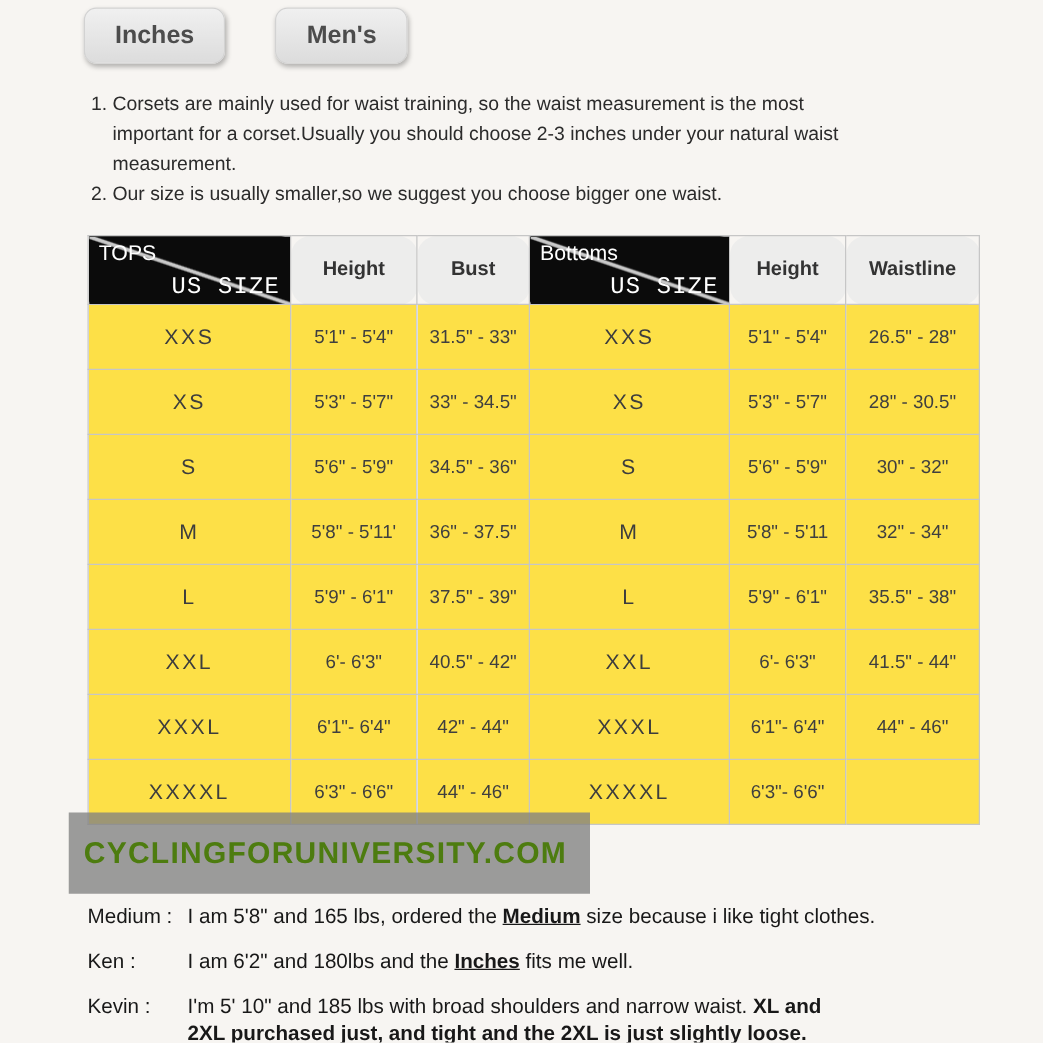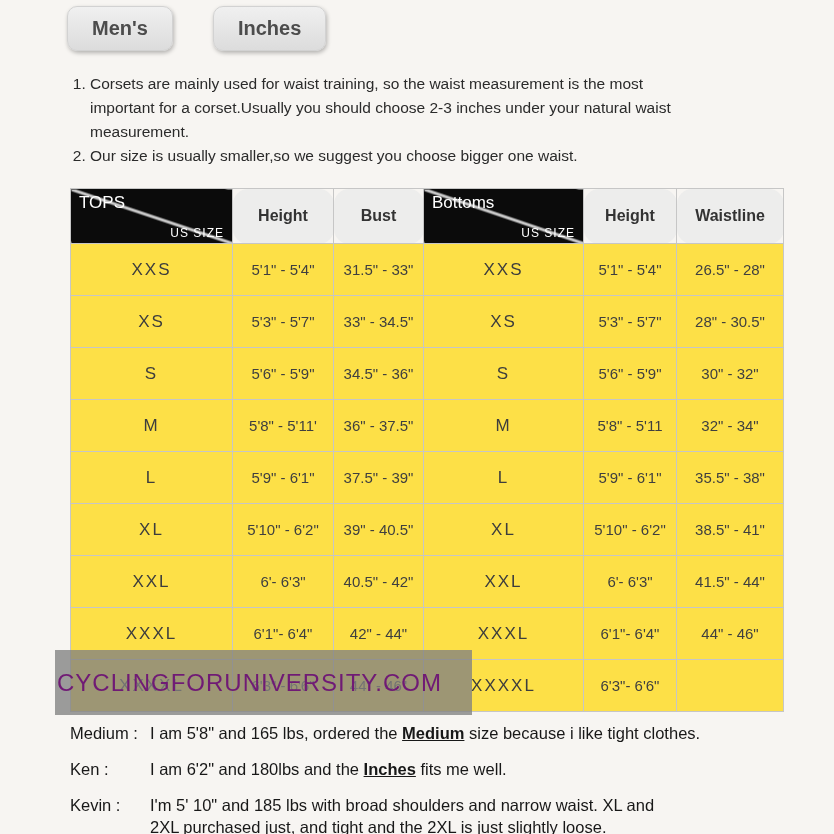--- a/index.html
+++ b/index.html
@@ -60,59 +60,59 @@
     background-color: #0b0b0b;
     background-image: linear-gradient(to top right,
       rgba(0,0,0,0) calc(50% - 2px),
       #c9c9c9 calc(50% - 1px),
       #c9c9c9 calc(50% + 1px),
       rgba(0,0,0,0) calc(50% + 2px));
     color: #fff;
     font-weight: normal;
   }
   .diag-top { position: absolute; top: 4px; left: 8px; font-size: 17px; }
-  .diag-bottom { position: absolute; bottom: 3px; right: 8px; font-size: 12px; letter-spacing: 1px; }
+  .diag-bottom { position: absolute; bottom: 3px; right: 8px; font-size: 19px; letter-spacing: 1px; font-family: Liberation Mono, monospace; }
   td.size-cell { font-size: 17px; letter-spacing: 2px; color: #3d3d3d; }
   td.val-cell { font-size: 15px; color: #3f3f3f; white-space: nowrap; }
 
   
   .watermark {
     position: absolute;
     left: 55px; top: 650px;
     width: 417px; height: 65px;
     background: rgba(130,130,130,0.78);
     display: flex;
     align-items: center;
     z-index: 5;
   }
   .watermark-text {
-    color: #701a75;
-    font-weight: normal;
+    color: #4d7c0f;
+    font-weight: bold;
     font-size: 24px;
     letter-spacing: 1px;
     white-space: nowrap;
-    padding-left: 2px;
+    padding-left: 12px;
   }
 
   
   .testimonials { position: absolute; top: 722px; left: 70px; width: 740px; }
   .testimonial { margin-bottom: 14px; line-height: 22px; font-size: 16.5px; color: #181818; }
   .tst-name { display: inline-block; width: 80px; vertical-align: top; }
   .tst-body { display: inline-block; width: 640px; vertical-align: top; }
   .emph { font-weight: bold; text-decoration: underline; }
-  .bold { font-weight: normal; }
+  .bold { font-weight: bold; }
 </style>
 </head>
 <body>
 
 <div class="screen">
 
   <div class="btn-row">
+    <div class="chip-button">Inches</div>
     <div class="chip-button">Men's</div>
-    <div class="chip-button">Inches</div>
   </div>
 
   <div class="notes">
     <ol>
       <li>Corsets are mainly used for waist training, so the waist measurement is the most important for a corset.Usually you should choose 2-3 inches under your natural waist measurement.</li>
       <li>Our size is usually smaller,so we suggest you choose bigger one waist.</li>
     </ol>
   </div>
 
   <div class="size-table-wrap">
@@ -176,28 +176,20 @@
           </tr>
           <tr>
             <td class="size-cell">L</td>
             <td class="val-cell">5'9" - 6'1"</td>
             <td class="val-cell">37.5" - 39"</td>
             <td class="size-cell">L</td>
             <td class="val-cell">5'9" - 6'1"</td>
             <td class="val-cell">35.5" - 38"</td>
           </tr>
           <tr>
-            <td class="size-cell">XL</td>
-            <td class="val-cell">5'10" - 6'2"</td>
-            <td class="val-cell">39" - 40.5"</td>
-            <td class="size-cell">XL</td>
-            <td class="val-cell">5'10" - 6'2"</td>
-            <td class="val-cell">38.5" - 41"</td>
-          </tr>
-          <tr>
             <td class="size-cell">XXL</td>
             <td class="val-cell">6'- 6'3"</td>
             <td class="val-cell">40.5" - 42"</td>
             <td class="size-cell">XXL</td>
             <td class="val-cell">6'- 6'3"</td>
             <td class="val-cell">41.5" - 44"</td>
           </tr>
           <tr>
             <td class="size-cell">XXXL</td>
             <td class="val-cell">6'1"- 6'4"</td>

